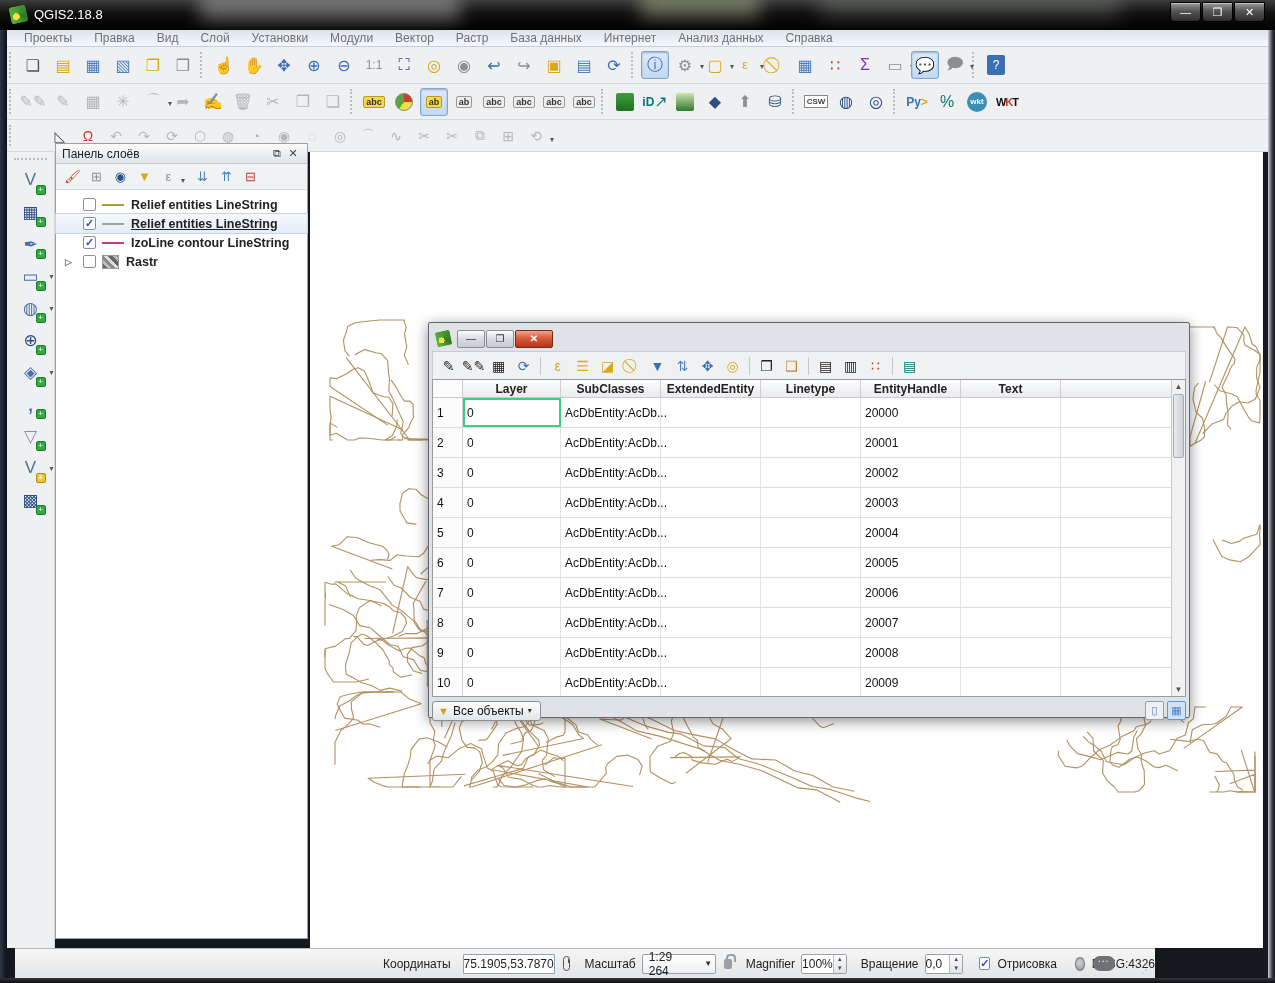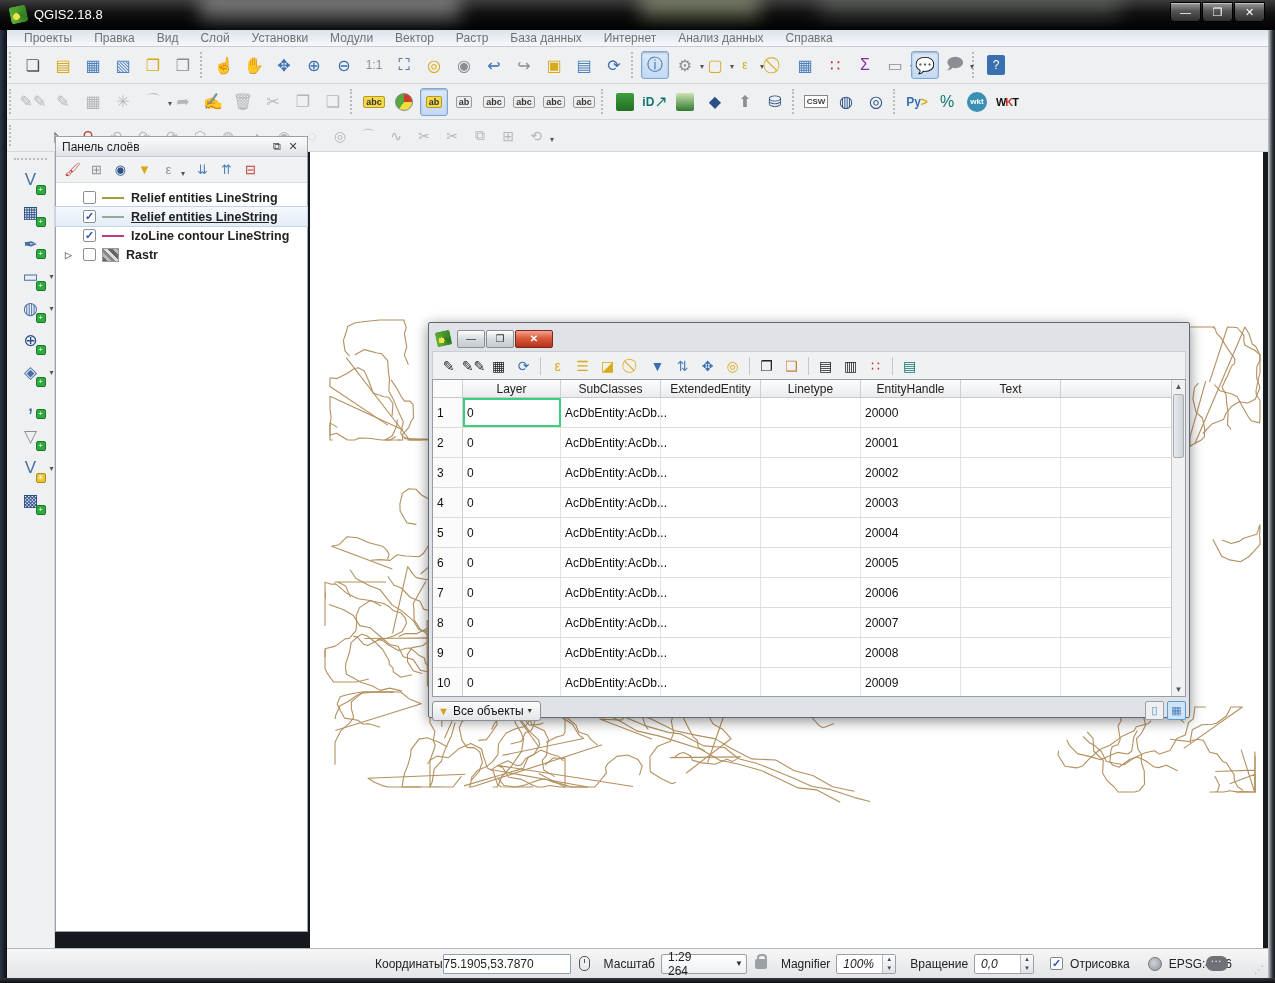--- a/index.html
+++ b/index.html
@@ -53,21 +53,21 @@
   .wktt i { color:#c0392b; font-style:normal; }
 
   
   .left-toolbar { position:absolute; left:7px; top:152px; width:48px; height:796px; background:#eef0f2; border-right:1px solid #d5d8db; display:flex; flex-direction:column; align-items:center; padding-top:4px; }
   .left-toolbar .hgrip { width:70%; border-top:2px dotted #b9bdc2; margin:2px 0 4px; }
   .vtb { width:30px; height:30px; margin:1px 0; display:flex; align-items:center; justify-content:center; font-size:17px; position:relative; color:#4a6fa5; }
   .vtb .plus { position:absolute; right:0; bottom:0; width:10px; height:10px; background:#2eaa3f; border:1px solid #1c7a2a; border-radius:2px; color:#fff; font-size:8px; line-height:8px; text-align:center; }
   .vtb.ddv::after { content:"▾"; font-size:8px; color:#555; position:absolute; right:-8px; top:11px; }
 
   
-  .layers-panel { position:absolute; left:55px; top:136px; width:253px; height:796px; background:#f7f7f7; border:1px solid #9aa0a8; }
+  .layers-panel { position:absolute; left:55px; top:143px; width:253px; height:796px; background:#f7f7f7; border:1px solid #9aa0a8; }
   .lp-header { height:20px; background:linear-gradient(#fbfbfb,#dfe3e8); border-bottom:1px solid #c4c8cd; display:flex; align-items:center; padding:0 6px; }
   .lp-title { flex:1; font-size:12px; color:#222; }
   .lp-hicon { width:16px; text-align:center; color:#444; font-size:11px; }
   .lp-toolbar { height:26px; background:#f1f2f3; border-bottom:1px solid #d9dcdf; display:flex; align-items:center; padding-left:6px; gap:3px; }
   .lp-tb { width:21px; height:21px; display:flex; align-items:center; justify-content:center; font-size:13px; position:relative; }
   .lp-tree { background:#fff; height:calc(100% - 46px); padding-top:5px; }
   .layer-row { display:flex; align-items:center; height:19px; padding-left:27px; font-weight:bold; font-size:12.5px; position:relative; }
   .layer-row .tri { position:absolute; left:9px; color:#777; font-size:9px; }
   .cbx { width:13px; height:13px; border:1px solid #8a9097; background:#fff; border-radius:2px; margin-right:6px; font-size:11px; line-height:11px; text-align:center; color:#3355bb; font-weight:bold; flex:0 0 13px; }
   .swatch { width:22px; height:0; border-top:2px solid; margin-right:7px; flex:0 0 22px; }
@@ -89,21 +89,21 @@
   .dlg-title { flex:1; font-size:12px; color:#111; }
   .dlg-btns { display:flex; gap:1px; }
   .dlg-btn { width:28px; height:18px; border:1px solid #8a8f95; border-radius:2px;
     background:linear-gradient(#fdfdfd,#d8dce1 50%,#c6cbd1); font-size:10px; line-height:16px; text-align:center; color:#333; }
   .dlg-btn.close { width:38px; background:linear-gradient(#f2a490,#d95b3c 45%,#b3341c); color:#fff; border-color:#7e2715; font-weight:bold; }
   .dlg-toolbar { height:28px; background:#f0f1f3; border:1px solid #c9cdd2; border-bottom:none; display:flex; align-items:center; padding-left:4px; gap:2px; }
   .dtb { width:23px; height:23px; display:flex; align-items:center; justify-content:center; font-size:14px; position:relative; }
   .dsep { width:1px; height:18px; background:#c4c8cc; margin:0 3px; }
 
   .table-wrap { background:#fff; border:1px solid #989da3; height:318px; position:relative; display:flex; flex-direction:column; }
-  .thead { display:flex; height:18px; flex:0 0 18px; border-bottom:1px solid #c9c9c9; }
+  .thead { display:flex; height:18px; flex:0 0 18px; border-bottom:1px solid #c9c9c9;font-weight:bold; }
   .th { background:linear-gradient(#fdfdfd,#e9ebee); border-right:1px solid #cfcfcf; font-size:12px; display:flex; align-items:center; justify-content:center; color:#222; }
   .tbody { flex:1; overflow:hidden; }
   .trow { display:flex; height:30px; border-bottom:1px solid #dcdcdc; }
   .tc { border-right:1px solid #e3e3e3; font-size:12px; display:flex; align-items:center; padding-left:4px; color:#111; }
   .c0 { width:30px; flex:0 0 30px; background:#fbfbfb; border-right:1px solid #cfcfcf; }
   .c1 { width:98px; flex:0 0 98px; } .c2,.c3,.c4,.c5,.c6 { width:100px; flex:0 0 100px; }
   .cf { flex:1; border-right:none; }
   .green-cell { outline:2px solid #3bd080; outline-offset:-2px; }
   .vscroll { position:absolute; right:0; top:0; width:14px; height:100%; background:#f0f1f2; border-left:1px solid #c9c9c9; }
   .vs-arrow { height:13px; font-size:8px; text-align:center; color:#555; line-height:13px; }
@@ -112,29 +112,29 @@
 
   .dlg-bottom { height:24px; display:flex; align-items:center; padding-top:3px; }
   .filter-btn { display:flex; align-items:center; gap:4px; border:1px solid #8a8f95; border-radius:3px; background:linear-gradient(#fdfdfd,#e2e5e9); height:20px; padding:0 8px 0 5px; font-size:12px; color:#111; }
   .funnel { color:#d4a017; font-size:11px; }
   .filter-btn .drop { font-size:8px; color:#333; }
   .view-btns { margin-left:auto; display:flex; gap:3px; }
   .view-btn { width:19px; height:19px; border:1px solid #9aa0a6; border-radius:2px; background:#eef0f2; font-size:11px; text-align:center; line-height:17px; color:#4f81bd; }
   .view-btn.pressed { background:#cfe3f7; border-color:#5b9bd5; }
 
   
-  .statusbar { position:absolute; left:7px; top:948px; width:1261px; height:30px;
+  .statusbar { position:absolute; left:15px; top:948px; width:1140px; height:30px;
     background:linear-gradient(#f6f6f6,#e4e5e7); border-top:1px solid #b5b8bb; display:flex; align-items:center; font-size:12px; color:#222; }
   .sb-label { margin-left:14px; }
-  .sb-input { width:128px; height:20px; border:1px solid #8ea0b5; background:#fff; text-align:left; line-height:18px; margin-left:0; border-radius:1px; }
+  .sb-input { width:128px; height:20px; border:1px solid #8ea0b5; background:#fff; text-align:left; line-height:18px; margin-left:12px; border-radius:1px; }
   .sb-combo { width:86px; height:20px; border:1px solid #9aa0a6; background:linear-gradient(#fff,#eef0f2); margin-left:6px; display:flex; align-items:center; border-radius:2px;gap:29px; }
   .sb-combo .val { flex:1; padding-left:6px; }
   .sb-combo .arr { width:14px; font-size:8px; color:#333; text-align:center; }
   .sb-spin { width:60px; height:20px; border:1px solid #9aa0a6; background:#fff; margin-left:6px; display:flex; border-radius:2px; }
-  .sb-spin .val { flex:1; padding-left:6px; line-height:18px;font-style:italic; }
+  .sb-spin .val { flex:1; line-height:18px; }
   .sb-spin .arrs { width:13px; display:flex; flex-direction:column; font-size:6px; color:#446; background:linear-gradient(#fdfdfd,#dfe2e6); border-left:1px solid #b8bcc0; }
   .sb-spin .arrs span { flex:1; text-align:center; line-height:9px; }
   .mouse-ico { width:11px; height:15px; border:1.5px solid #555; border-radius:5px; margin-left:8px; position:relative; }
   .mouse-ico::after { content:""; position:absolute; left:4px; top:2px; width:1px; height:4px; background:#555; }
   .lock-ico { width:12px; height:10px; background:#9aa0a6; border-radius:2px; margin-left:8px; position:relative; }
   .lock-ico::before { content:""; position:absolute; left:2px; top:-5px; width:6px; height:6px; border:2px solid #9aa0a6; border-bottom:none; border-radius:4px 4px 0 0; }
   .sb-cbx { width:13px; height:13px; border:1px solid #7a8aa0; background:#fff; border-radius:2px; margin-left:16px; font-size:11px; line-height:11px; text-align:center; color:#3355bb; font-weight:bold; }
   .globe-ico { width:14px; height:14px; border-radius:50%; margin-left:18px; background:radial-gradient(circle at 40% 40%, #cfd3d8, #8d939a); border:1px solid #777; }
   .bubble-ico { position:absolute; right:40px; width:22px; height:15px; background:#6e7277; border-radius:7px; }
   .bubble-ico::before { content:"..."; color:#fff; font-size:10px; position:absolute; left:5px; top:-3px; letter-spacing:1px; }

